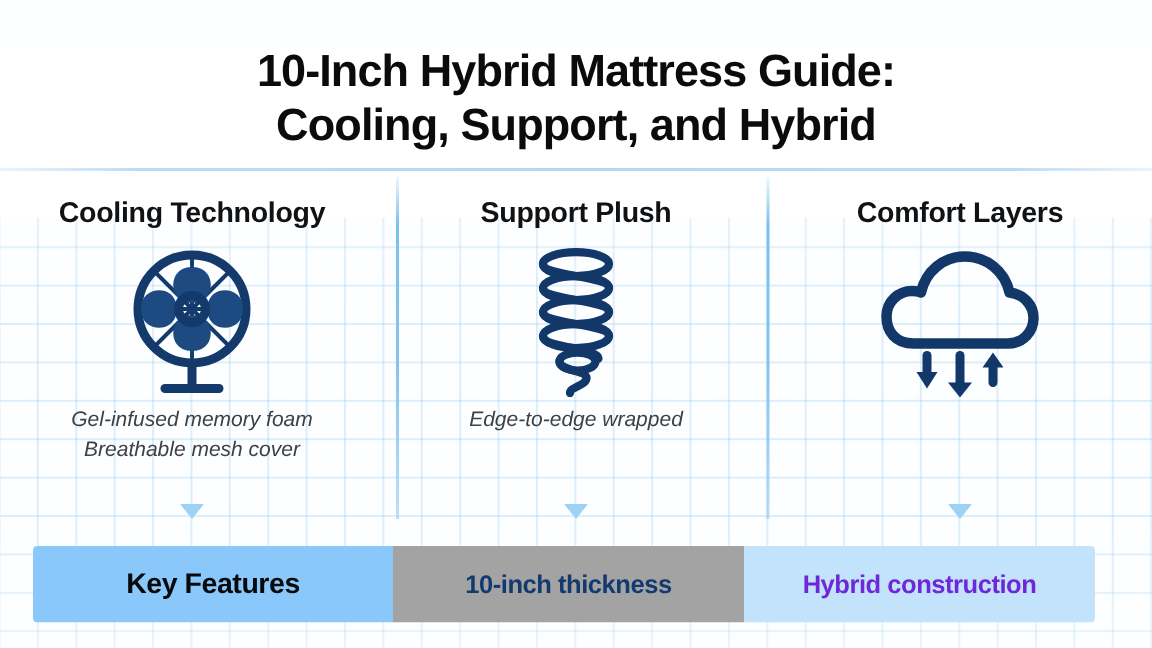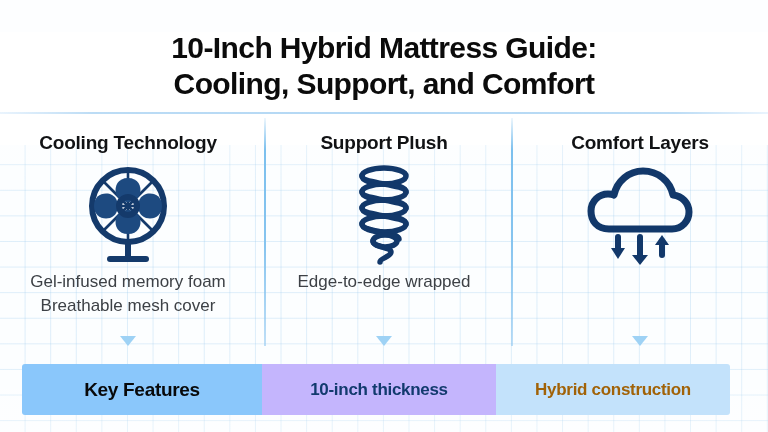--- a/index.html
+++ b/index.html
@@ -78,24 +78,25 @@
     text-align:center;
     font-family:"Liberation Sans", sans-serif;
   }
   .icon-wrap{
     height:108px;width:100%;
     display:flex;align-items:center;justify-content:center;
     margin-top:6px;
   }
   .col-body{
     text-align:center;
-    font-size:17px;line-height:1.42;
+    font-size:14px;line-height:1.42;
     color:#3d4146;
     font-family:"Liberation Sans", sans-serif;
     margin-top:2px;
+    font-style:italic;
   }
   .col-body span{display:block;}
 
   
   .tri-row{
     position:absolute;left:0;top:336px;width:768px;height:20px;
     display:flex;z-index:5;
   }
   .tri-cell{flex:1 1 0;display:flex;justify-content:center;}
   .tri{
@@ -118,48 +119,48 @@
   .seg1{
     flex:0 0 240px;
     background:#8ac7fb;
     color:#08090a;
     font-weight:bold;
     font-size:19px;
     letter-spacing:-0.3px;
   }
   .seg2{
     flex:1 1 0;
-    background:#c4b5fd;
+    background:#a3a3a3;
     color:#123a6e;
     font-weight:bold;
     font-size:17px;
     letter-spacing:-0.3px;
   }
   .seg3{
     flex:1 1 0;
     background:#c3e2fb;
-    color:#a16207;
+    color:#6d28d9;
     font-weight:bold;
     font-size:17px;
     letter-spacing:-0.3px;
   }
   .icn{display:block;}
 </style>
 </head>
 <body>
 
 <div id="stage">
 
   <div class="grid-bg"></div>
   <div class="grid-fade"></div>
 
   <div class="header">
     <div class="title">
       <span class="l1">10-Inch Hybrid Mattress Guide:</span>
-      <span class="l2">Cooling, Support, and Comfort</span>
+      <span class="l2">Cooling, Support, and Hybrid</span>
     </div>
   </div>
   <div class="header-rule"></div>
 
   <div class="columns">
 
     <div class="vdiv d1"></div>
     <div class="vdiv d2"></div>
 
     <div class="col">

